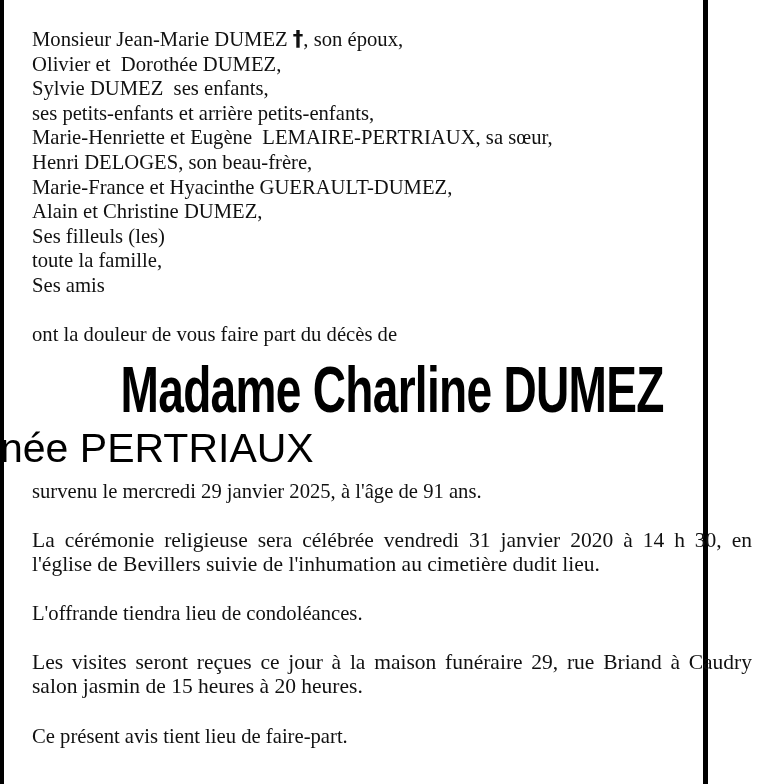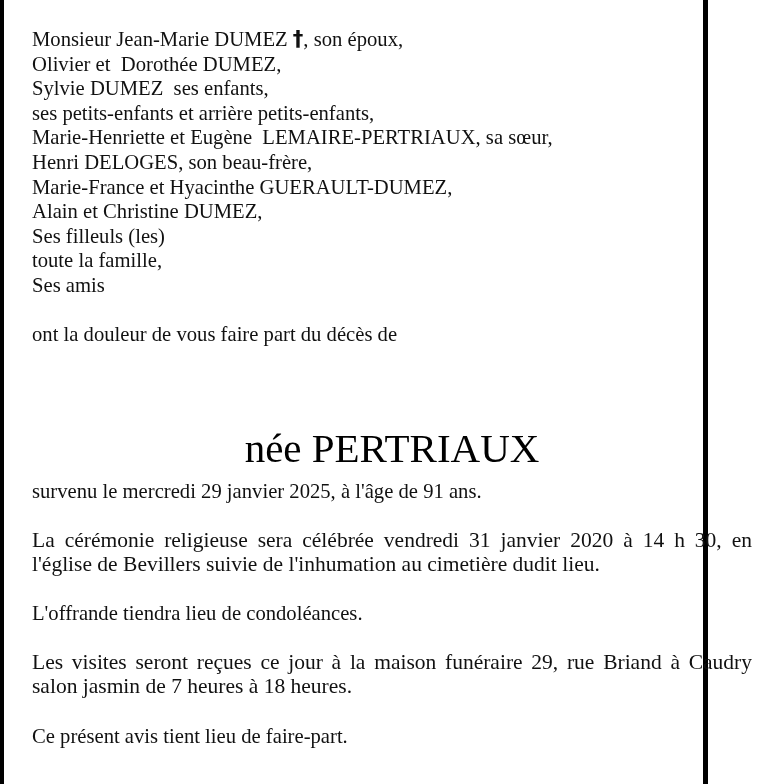--- a/index.html
+++ b/index.html
@@ -68,22 +68,22 @@
     }
     .main-name span {
       display: inline-block;
       transform: scaleX(0.72);
       transform-origin: 50% 50%;
     }
     .maiden-name {
       position: absolute;
       left: 0; width: 784px;
       top: 427px;
-      text-align: center;
-      font-family: Liberation Serif, serif;
+      text-align: left;
+      font-family: Liberation Sans, sans-serif;
       font-size: 41px;
       line-height: 42px;
       color: #000;
     }
   </style>
 </head>
 <body>
 
 <div class="frame">
   <div class="border-left"></div>
@@ -96,23 +96,24 @@
   <div class="serif-line" style="top:125px;">Marie-Henriette et Eugène  LEMAIRE-PERTRIAUX, sa sœur,</div>
   <div class="serif-line" style="top:150px;">Henri DELOGES, son beau-frère,</div>
   <div class="serif-line" style="top:175px;">Marie-France et Hyacinthe GUERAULT-DUMEZ,</div>
   <div class="serif-line" style="top:199px;">Alain et Christine DUMEZ,</div>
   <div class="serif-line" style="top:224px;">Ses filleuls (les)</div>
   <div class="serif-line" style="top:248px;">toute la famille,</div>
   <div class="serif-line" style="top:273px;">Ses amis</div>
 
   <div class="serif-line" style="top:322px;">ont la douleur de vous faire part du décès de</div>
 
+  <div class="main-name"><span>Madame Charline DUMEZ</span></div>
   <div class="maiden-name">née PERTRIAUX</div>
 
   <div class="serif-line" style="top:479px;">survenu le mercredi 29 janvier 2025, à l'âge de 91 ans.</div>
 
   <div class="justified" style="top:528px;">La cérémonie religieuse sera célébrée vendredi 31 janvier 2020 à 14 h 30, en l'église de Bevillers suivie de l'inhumation au cimetière dudit lieu.</div>
   <div class="serif-line" style="top:601px;">L'offrande tiendra lieu de condoléances.</div>
 
-  <div class="justified" style="top:650px;">Les visites seront reçues ce jour à la maison funéraire 29, rue Briand à Caudry salon jasmin de 7 heures à 18 heures.</div>
+  <div class="justified" style="top:650px;">Les visites seront reçues ce jour à la maison funéraire 29, rue Briand à Caudry salon jasmin de 15 heures à 20 heures.</div>
 
   <div class="serif-line" style="top:724px;">Ce présent avis tient lieu de faire-part.</div>
 </div>
 
 </body></html>

